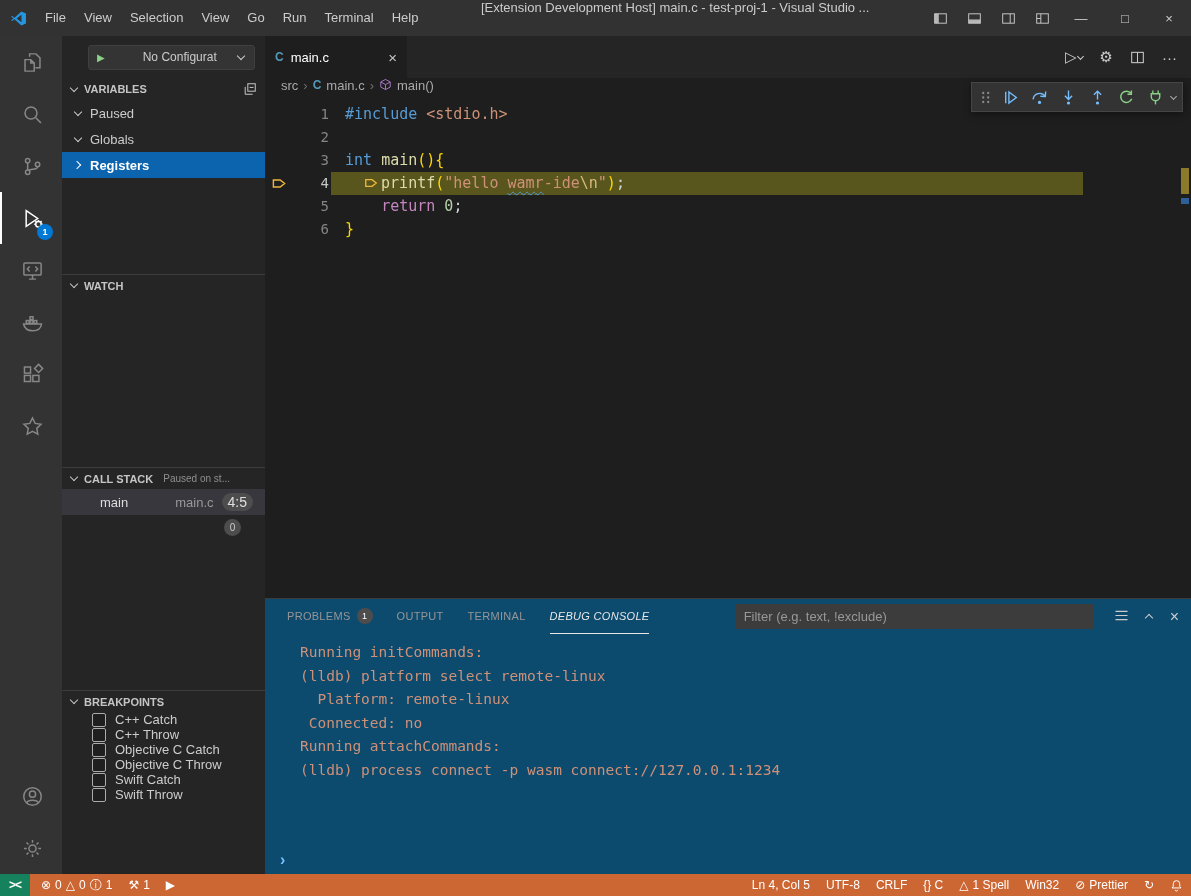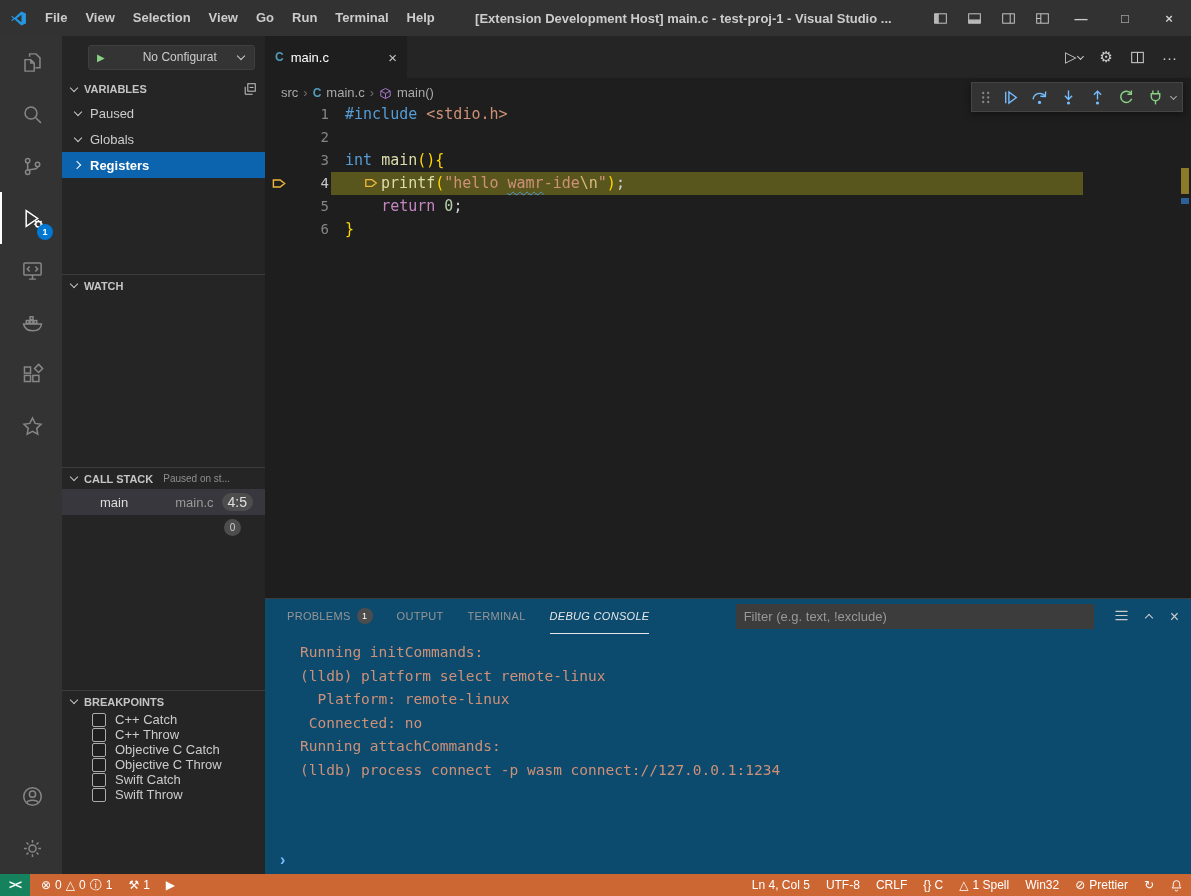--- a/index.html
+++ b/index.html
@@ -1,21 +1,21 @@
 <!DOCTYPE html>
 <html><head>
 <meta charset="utf-8">
 <style>
   * { margin:0; padding:0; box-sizing:border-box; }
   html,body { width:1191px; height:896px; overflow:hidden; }
   body { background:#1e1e1e; font-family:"Liberation Sans","DejaVu Sans",sans-serif; color:#cccccc; }
   .app { width:1191px; height:896px; display:flex; flex-direction:column; }
 
   
-  .titlebar { flex:0 0 36px; background:#323233; display:flex; align-items:center; font-size:13px; color:#cccccc;font-weight:bold; }
+  .titlebar { flex:0 0 36px; background:#323233; display:flex; font-size:13px; color:#cccccc; }
   .logo { width:36px; display:flex; align-items:center; justify-content:center; }
   .menubar { display:flex; }
   .menu-item { padding:0 9px; line-height:36px; }
   .tb-title { flex:1; text-align:center; white-space:nowrap; overflow:hidden; color:#cccccc; }
   .tb-controls { display:flex; align-items:stretch; height:36px; }
   .tb-layouticon { width:34px; display:flex; align-items:center; justify-content:center; color:#cccccc; }
   .tb-layouticon svg { width:15px; height:15px; }
   .win-btn { width:44px; display:flex; align-items:center; justify-content:center; font-size:13px; }
 
   
@@ -64,21 +64,21 @@
 
   
   .editorcol { flex:1; min-width:0; display:flex; flex-direction:column; position:relative; }
   .tabbar { flex:0 0 42px; background:#252526; display:flex; align-items:stretch; }
   .tab { width:142px; background:#1e1e1e; display:flex; align-items:center; gap:7px; padding:0 10px; color:#ffffff; font-size:13px; }
   .file-ico-c { color:#519aba; font-weight:700; font-size:12px; }
   .tab-close { margin-left:auto; color:#c5c5c5; font-size:15px; }
   .tab-actions { margin-left:auto; display:flex; align-items:center; gap:17px; padding-right:14px; color:#cccccc; font-size:15px; }
   .ta { display:flex; align-items:center; }
   .ta svg { width:15px; height:15px; stroke:currentColor; }
-  .breadcrumb { flex:0 0 22px; background:#1e1e1e; display:flex; align-items:flex-end; gap:5px; padding-left:16px; font-size:13px; color:#a9a9a9; }
+  .breadcrumb { flex:0 0 22px; background:#1e1e1e; display:flex; align-items:flex-start; gap:5px; padding-left:16px; font-size:13px; color:#a9a9a9; }
   .bc-sep { color:#6f6f6f; }
   .bc-cube svg { width:13px; height:13px; display:block; }
 
   
   .code-area { flex:1; position:relative; overflow:hidden; font-family:"DejaVu Sans Mono","Liberation Mono",monospace; font-size:15px; }
   #code-lines { padding-top:3px; }
   .code-line { display:flex; height:23px; line-height:23px; position:relative; }
   .code-line.current::before { content:""; position:absolute; left:66px; right:108px; top:0; bottom:0; background:#59561d; }
   .gutter { flex:0 0 64px; display:flex; align-items:center; justify-content:flex-end; position:relative; z-index:1; }
   .ln { width:30px; text-align:right; color:#858585; font-size:14px; }

